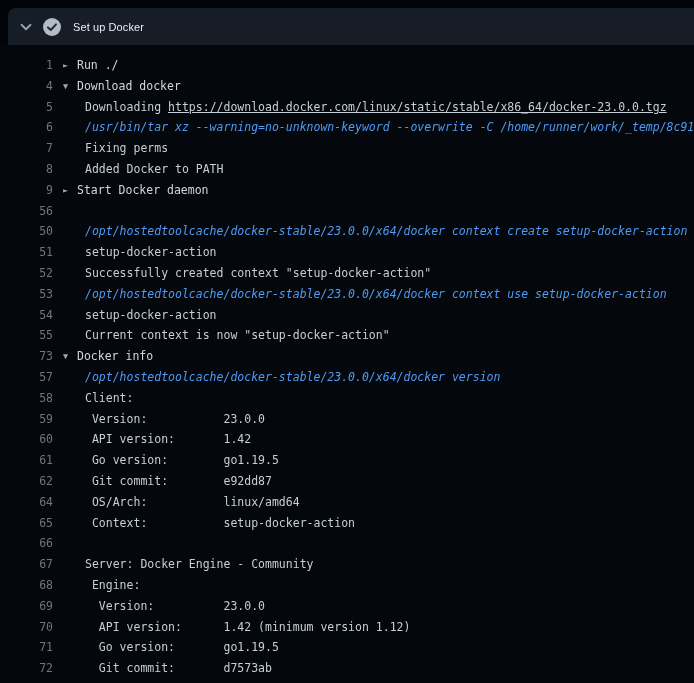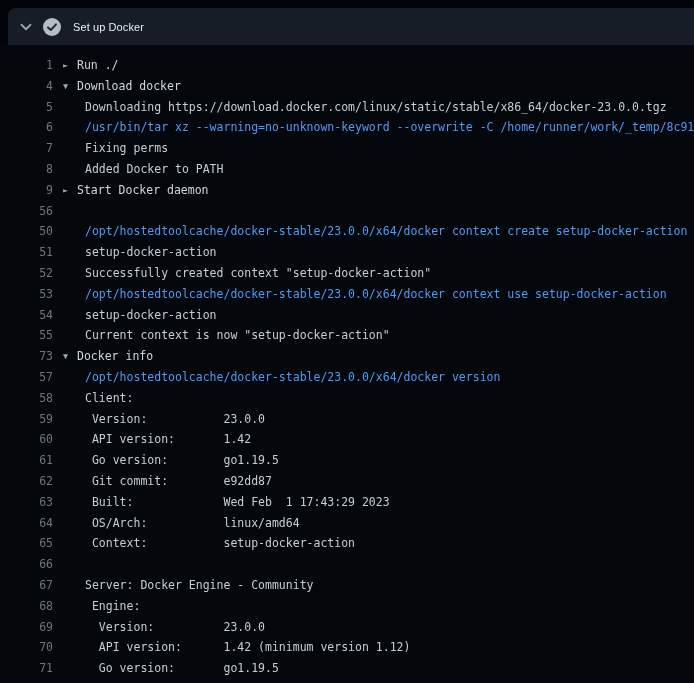--- a/index.html
+++ b/index.html
@@ -65,22 +65,22 @@
     color: var(--line-num);
     cursor: pointer;
   }
   .content {
     margin-left: 10px;
     color: var(--text);
     white-space: pre;
     overflow: hidden;
   }
   .content.text, .content.cmd, .content.link, .content.blank { padding-left: 22px; }
-  .content.cmd { color: var(--cmd-blue); }
-  .url { cursor: pointer; }
+  .content.cmd { color: var(--cmd-blue); font-style: italic; }
+  .url { text-decoration: underline; cursor: pointer; }
   .arrow {
     display: inline-block;
     width: 14px;
     font-size: 8.5px;
     color: var(--arrow);
     vertical-align: 1px;
   }
   .gtitle { color: var(--group-text); }
   .row.group { cursor: pointer; }
 </style>
@@ -115,21 +115,20 @@
     <div class="row"><span class="num">53</span><span class="content cmd">/opt/hostedtoolcache/docker-stable/23.0.0/x64/docker context use setup-docker-action</span></div>
     <div class="row"><span class="num">54</span><span class="content text">setup-docker-action</span></div>
     <div class="row"><span class="num">55</span><span class="content text">Current context is now "setup-docker-action"</span></div>
     <div class="row group"><span class="num">73</span><span class="content group"><span class="arrow">▼</span><span class="gtitle">Docker info</span></span></div>
     <div class="row"><span class="num">57</span><span class="content cmd">/opt/hostedtoolcache/docker-stable/23.0.0/x64/docker version</span></div>
     <div class="row"><span class="num">58</span><span class="content text">Client:</span></div>
     <div class="row"><span class="num">59</span><span class="content text"> Version:           23.0.0</span></div>
     <div class="row"><span class="num">60</span><span class="content text"> API version:       1.42</span></div>
     <div class="row"><span class="num">61</span><span class="content text"> Go version:        go1.19.5</span></div>
     <div class="row"><span class="num">62</span><span class="content text"> Git commit:        e92dd87</span></div>
-    <div class="row"><span class="num">63</span><span class="content text"> Built:             Wed Feb  1 17:43:29 2023</span></div>
     <div class="row"><span class="num">64</span><span class="content text"> OS/Arch:           linux/amd64</span></div>
     <div class="row"><span class="num">65</span><span class="content text"> Context:           setup-docker-action</span></div>
     <div class="row"><span class="num">66</span><span class="content blank"></span></div>
     <div class="row"><span class="num">67</span><span class="content text">Server: Docker Engine - Community</span></div>
     <div class="row"><span class="num">68</span><span class="content text"> Engine:</span></div>
     <div class="row"><span class="num">69</span><span class="content text">  Version:          23.0.0</span></div>
     <div class="row"><span class="num">70</span><span class="content text">  API version:      1.42 (minimum version 1.12)</span></div>
     <div class="row"><span class="num">71</span><span class="content text">  Go version:       go1.19.5</span></div>
     <div class="row"><span class="num">72</span><span class="content text">  Git commit:       d7573ab</span></div>
   </div>

